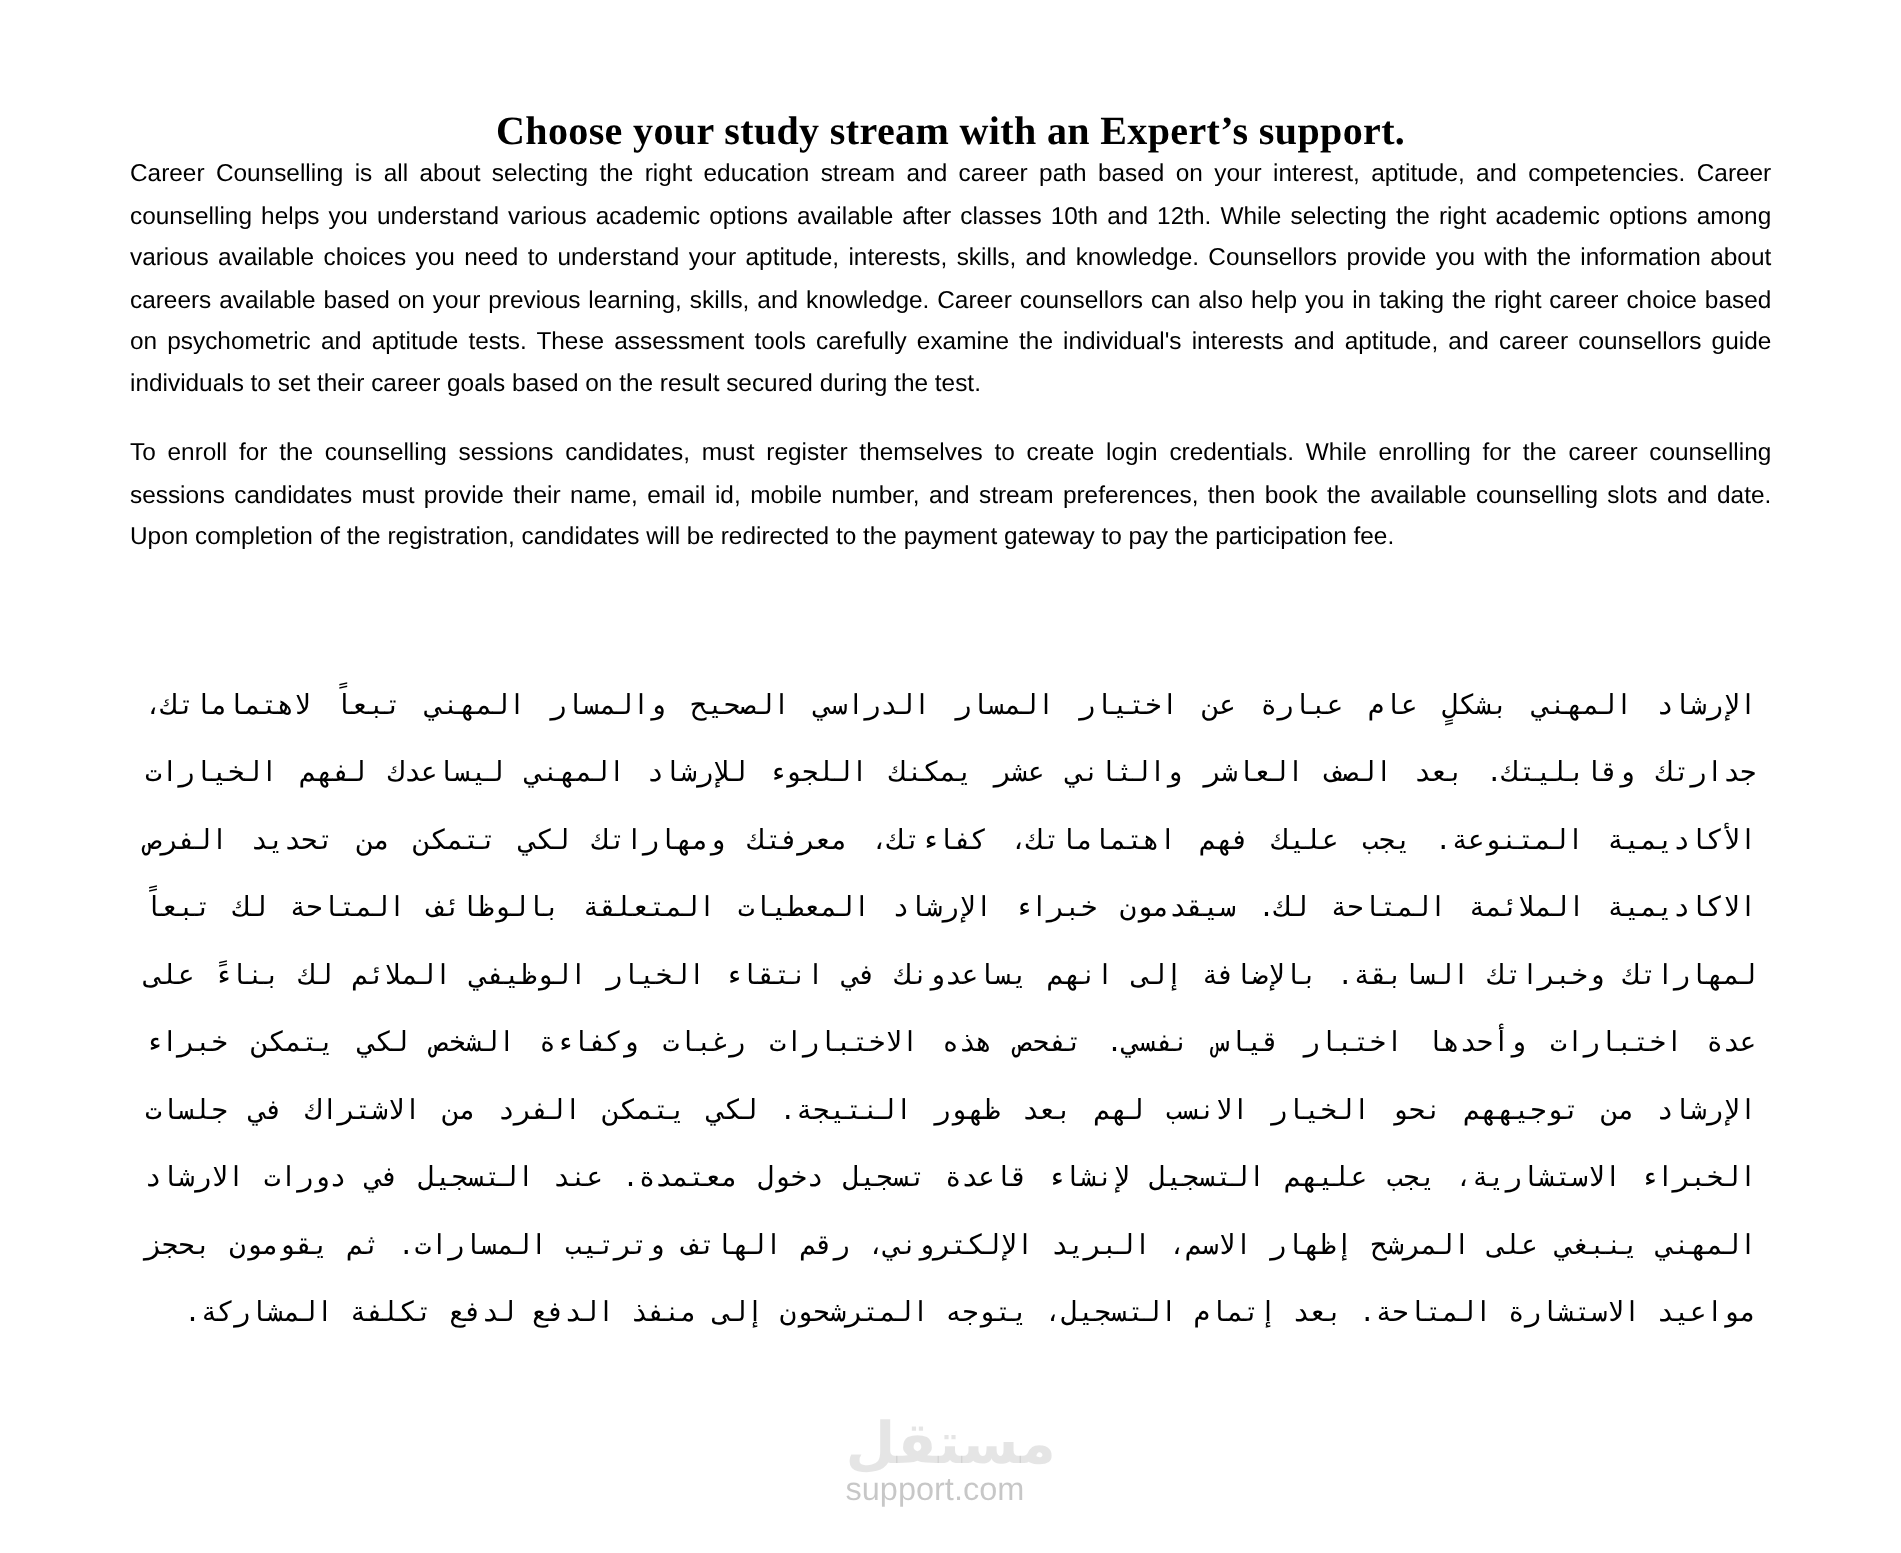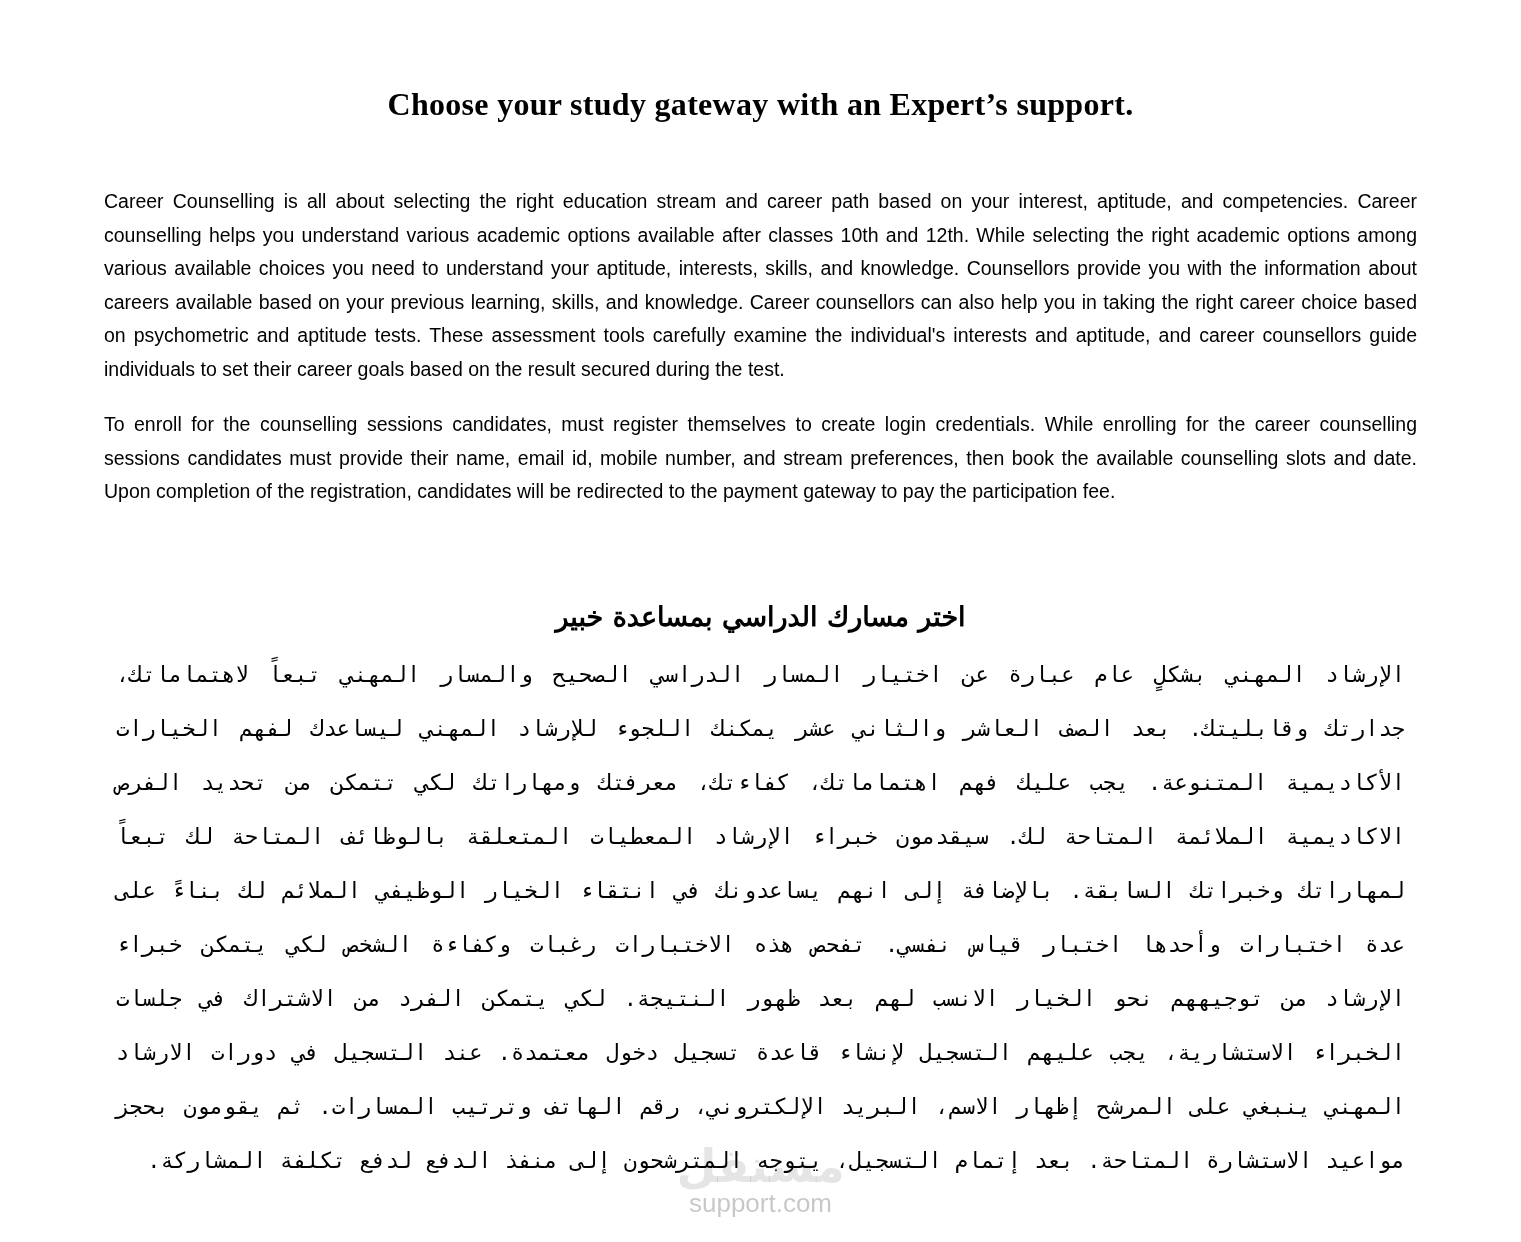--- a/index.html
+++ b/index.html
@@ -29,21 +29,21 @@
     padding-top: 86px;
     letter-spacing: 0.3px;
   }
   .para {
     font-size: 19.5px;
     line-height: 33.5px;
     text-align: justify;
     text-justify: inter-word;
     margin: 0;
   }
-  .para-1 { margin-top: 62px; }
+  .para-1 { }
   .para-2 { margin-top: 22px; }
   .arabic-section {
     direction: rtl;
     margin-top: 92px;
   }
   .arabic-heading {
     font-family: "DejaVu Serif", "Liberation Serif", serif;
     font-weight: bold;
     font-size: 27px;
     text-align: center;
@@ -53,23 +53,22 @@
     font-family: Liberation Mono, monospace;
     font-size: 22px;
     line-height: 54px;
     text-align: justify;
     text-justify: inter-word;
     margin: 12px;
   }
   .watermark {
     position: absolute;
     left: 50%;
-    bottom: 24px;
+    bottom: 36px;
     transform: translateX(-50%);
-    text-align: center;
     pointer-events: none;
     user-select: none;
   }
   .watermark-logo {
     font-family: "DejaVu Sans", sans-serif;
     font-size: 46px;
     font-weight: bold;
     color: rgba(0, 0, 0, 0.10);
     line-height: 44px;
   }
@@ -78,28 +77,27 @@
     font-size: 26px;
     color: rgba(0, 0, 0, 0.22);
     line-height: 30px;
   }
 </style>
 </head>
 <body>
 
 <div class="doc">
 
-  <h1 class="title">Choose your study gateway with an Expert’s support.</h1>
+  <h1 class="title">Choose your study stream with an Expert’s support.</h1>
 
   <p class="para para-1">Career Counselling is all about selecting the right education stream and career path based on your interest, aptitude, and competencies. Career counselling helps you understand various academic options available after classes 10th and 12th. While selecting the right academic options among various available choices you need to understand your aptitude, interests, skills, and knowledge. Counsellors provide you with the information about careers available based on your previous learning, skills, and knowledge. Career counsellors can also help you in taking the right career choice based on psychometric and aptitude tests. These assessment tools carefully examine the individual's interests and aptitude, and career counsellors guide individuals to set their career goals based on the result secured during the test.</p>
 
   <p class="para para-2">To enroll for the counselling sessions candidates, must register themselves to create login credentials. While enrolling for the career counselling sessions candidates must provide their name, email id, mobile number, and stream preferences, then book the available counselling slots and date. Upon completion of the registration, candidates will be redirected to the payment gateway to pay the participation fee.</p>
 
   <div class="arabic-section" dir="rtl">
-    <h2 class="arabic-heading">اختر مسارك الدراسي بمساعدة خبير</h2>
 
     <p class="arabic-para">الإرشاد المهني بشكلٍ عام عبارة عن اختيار المسار الدراسي الصحيح والمسار المهني تبعاً لاهتماماتك، جدارتك وقابليتك. بعد الصف العاشر والثاني عشر يمكنك اللجوء للإرشاد المهني ليساعدك لفهم الخيارات الأكاديمية المتنوعة. يجب عليك فهم اهتماماتك، كفاءتك، معرفتك ومهاراتك لكي تتمكن من تحديد الفرص الاكاديمية الملائمة المتاحة لك.  سيقدمون خبراء الإرشاد المعطيات المتعلقة بالوظائف المتاحة لك تبعاً لمهاراتك وخبراتك السابقة. بالإضافة إلى انهم يساعدونك في انتقاء الخيار الوظيفي الملائم لك بناءً على عدة اختبارات وأحدها اختبار قياس نفسي. تفحص هذه الاختبارات رغبات وكفاءة الشخص لكي يتمكن خبراء الإرشاد من توجيههم نحو الخيار الانسب لهم بعد ظهور النتيجة. لكي يتمكن الفرد من الاشتراك في جلسات الخبراء الاستشارية، يجب عليهم التسجيل لإنشاء قاعدة تسجيل دخول معتمدة. عند التسجيل في دورات الارشاد المهني ينبغي على المرشح إظهار الاسم، البريد الإلكتروني، رقم الهاتف وترتيب المسارات. ثم يقومون بحجز مواعيد الاستشارة المتاحة. بعد إتمام التسجيل، يتوجه المترشحون إلى منفذ الدفع لدفع تكلفة المشاركة.</p>
   </div>
 
 </div>
 
 <div class="watermark">
   <div class="watermark-logo">مستقل</div>
   <div class="watermark-site">support.com</div>
 </div>

